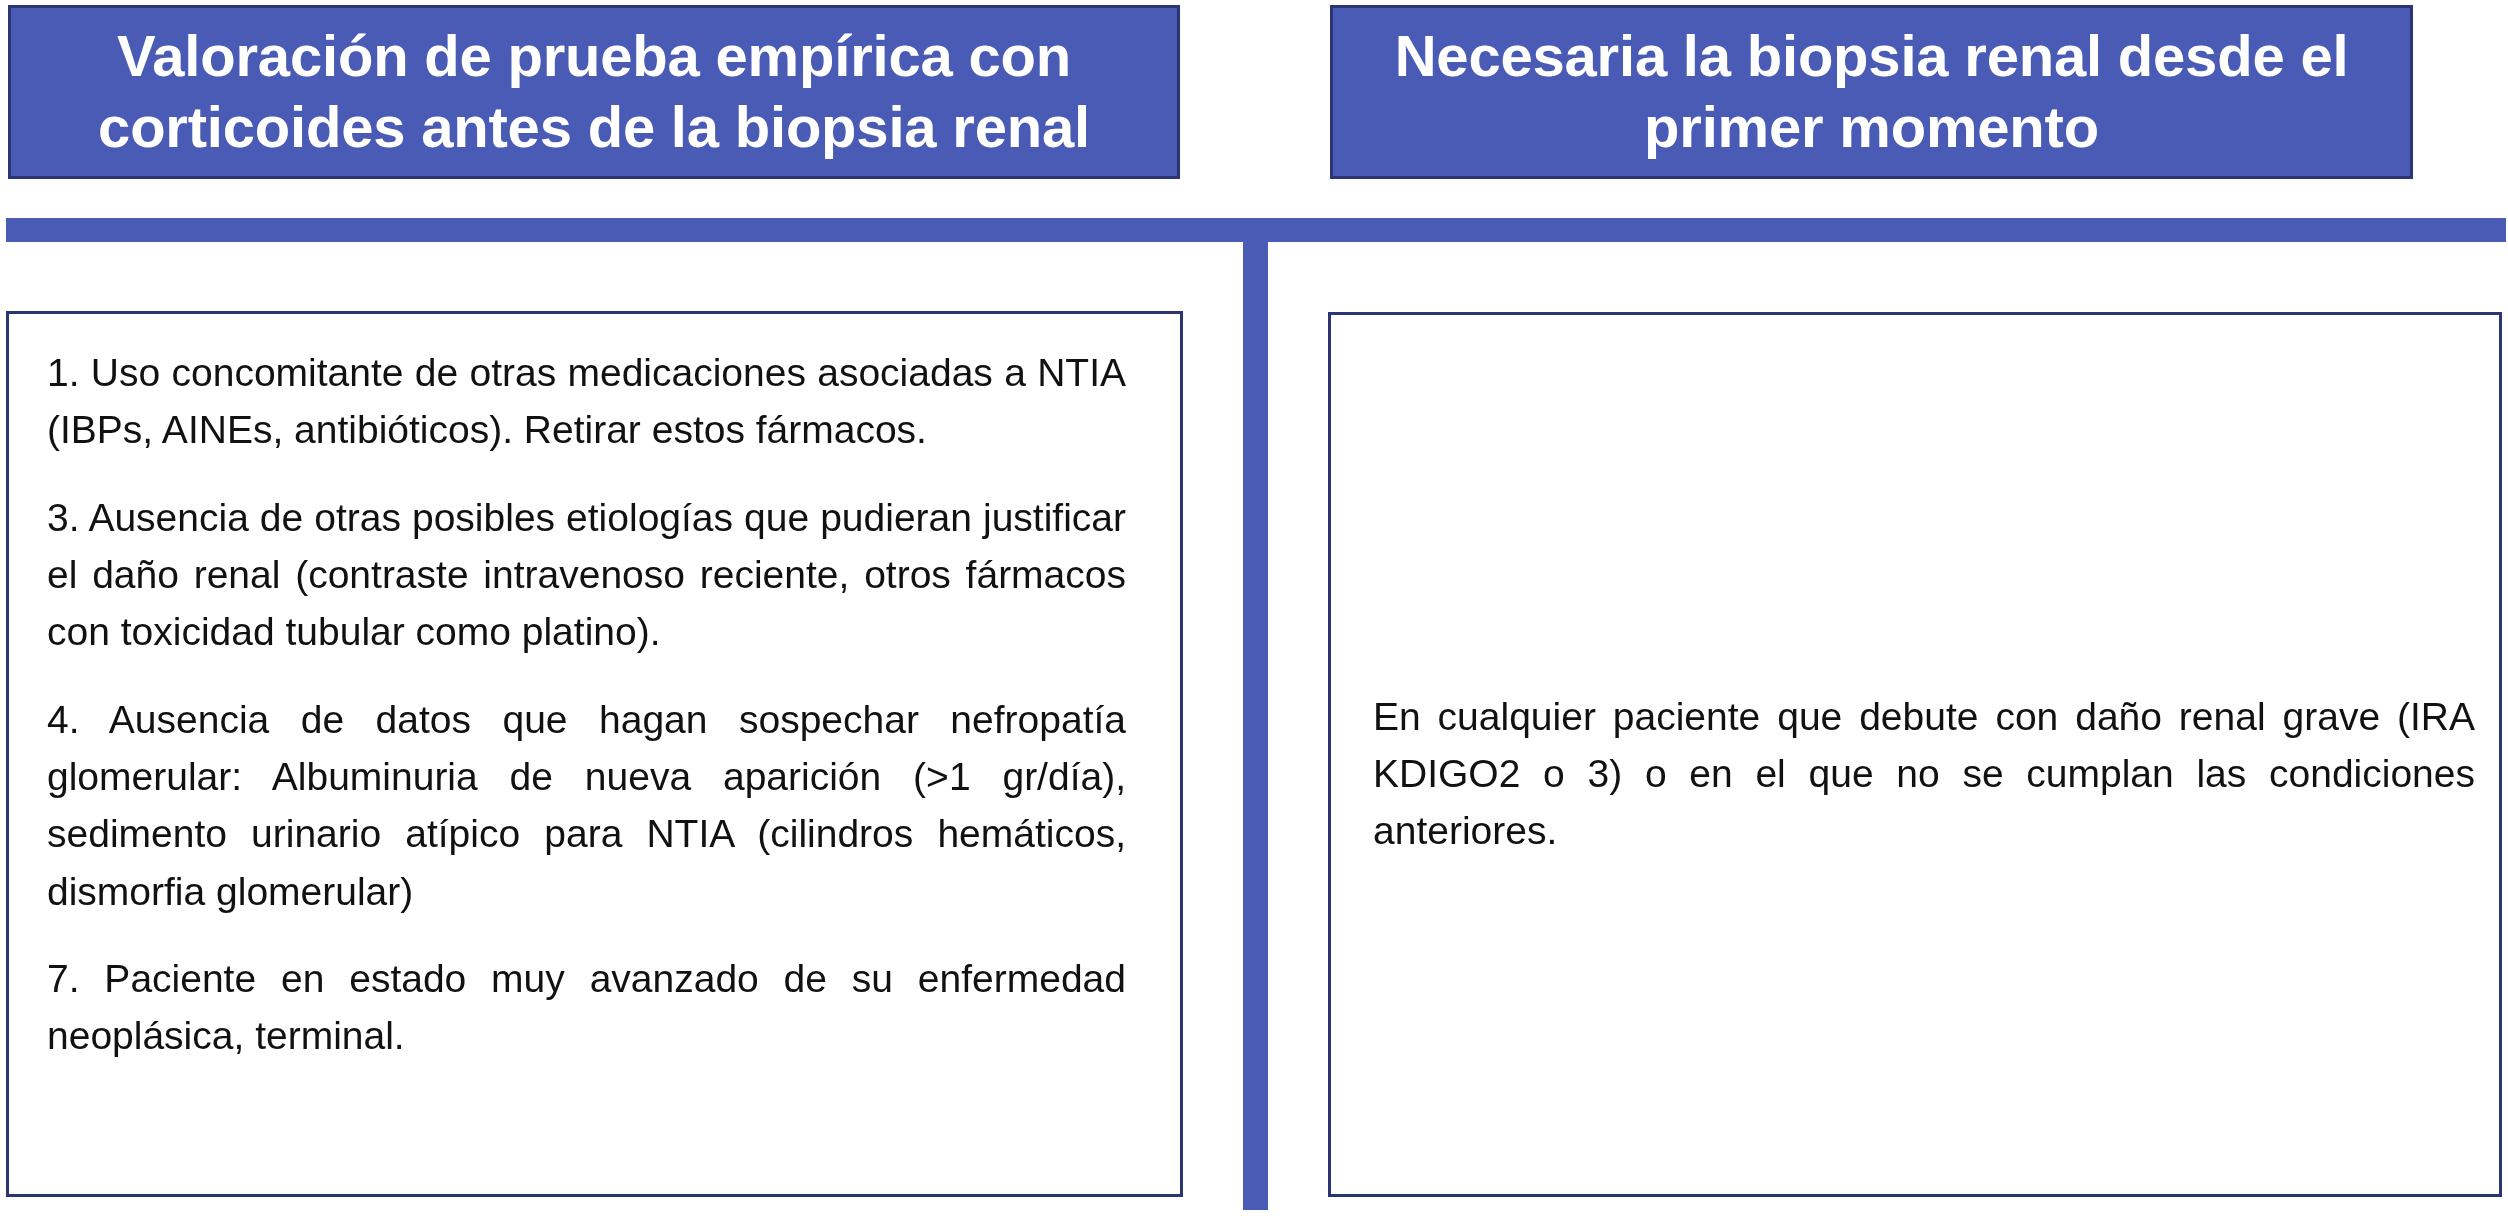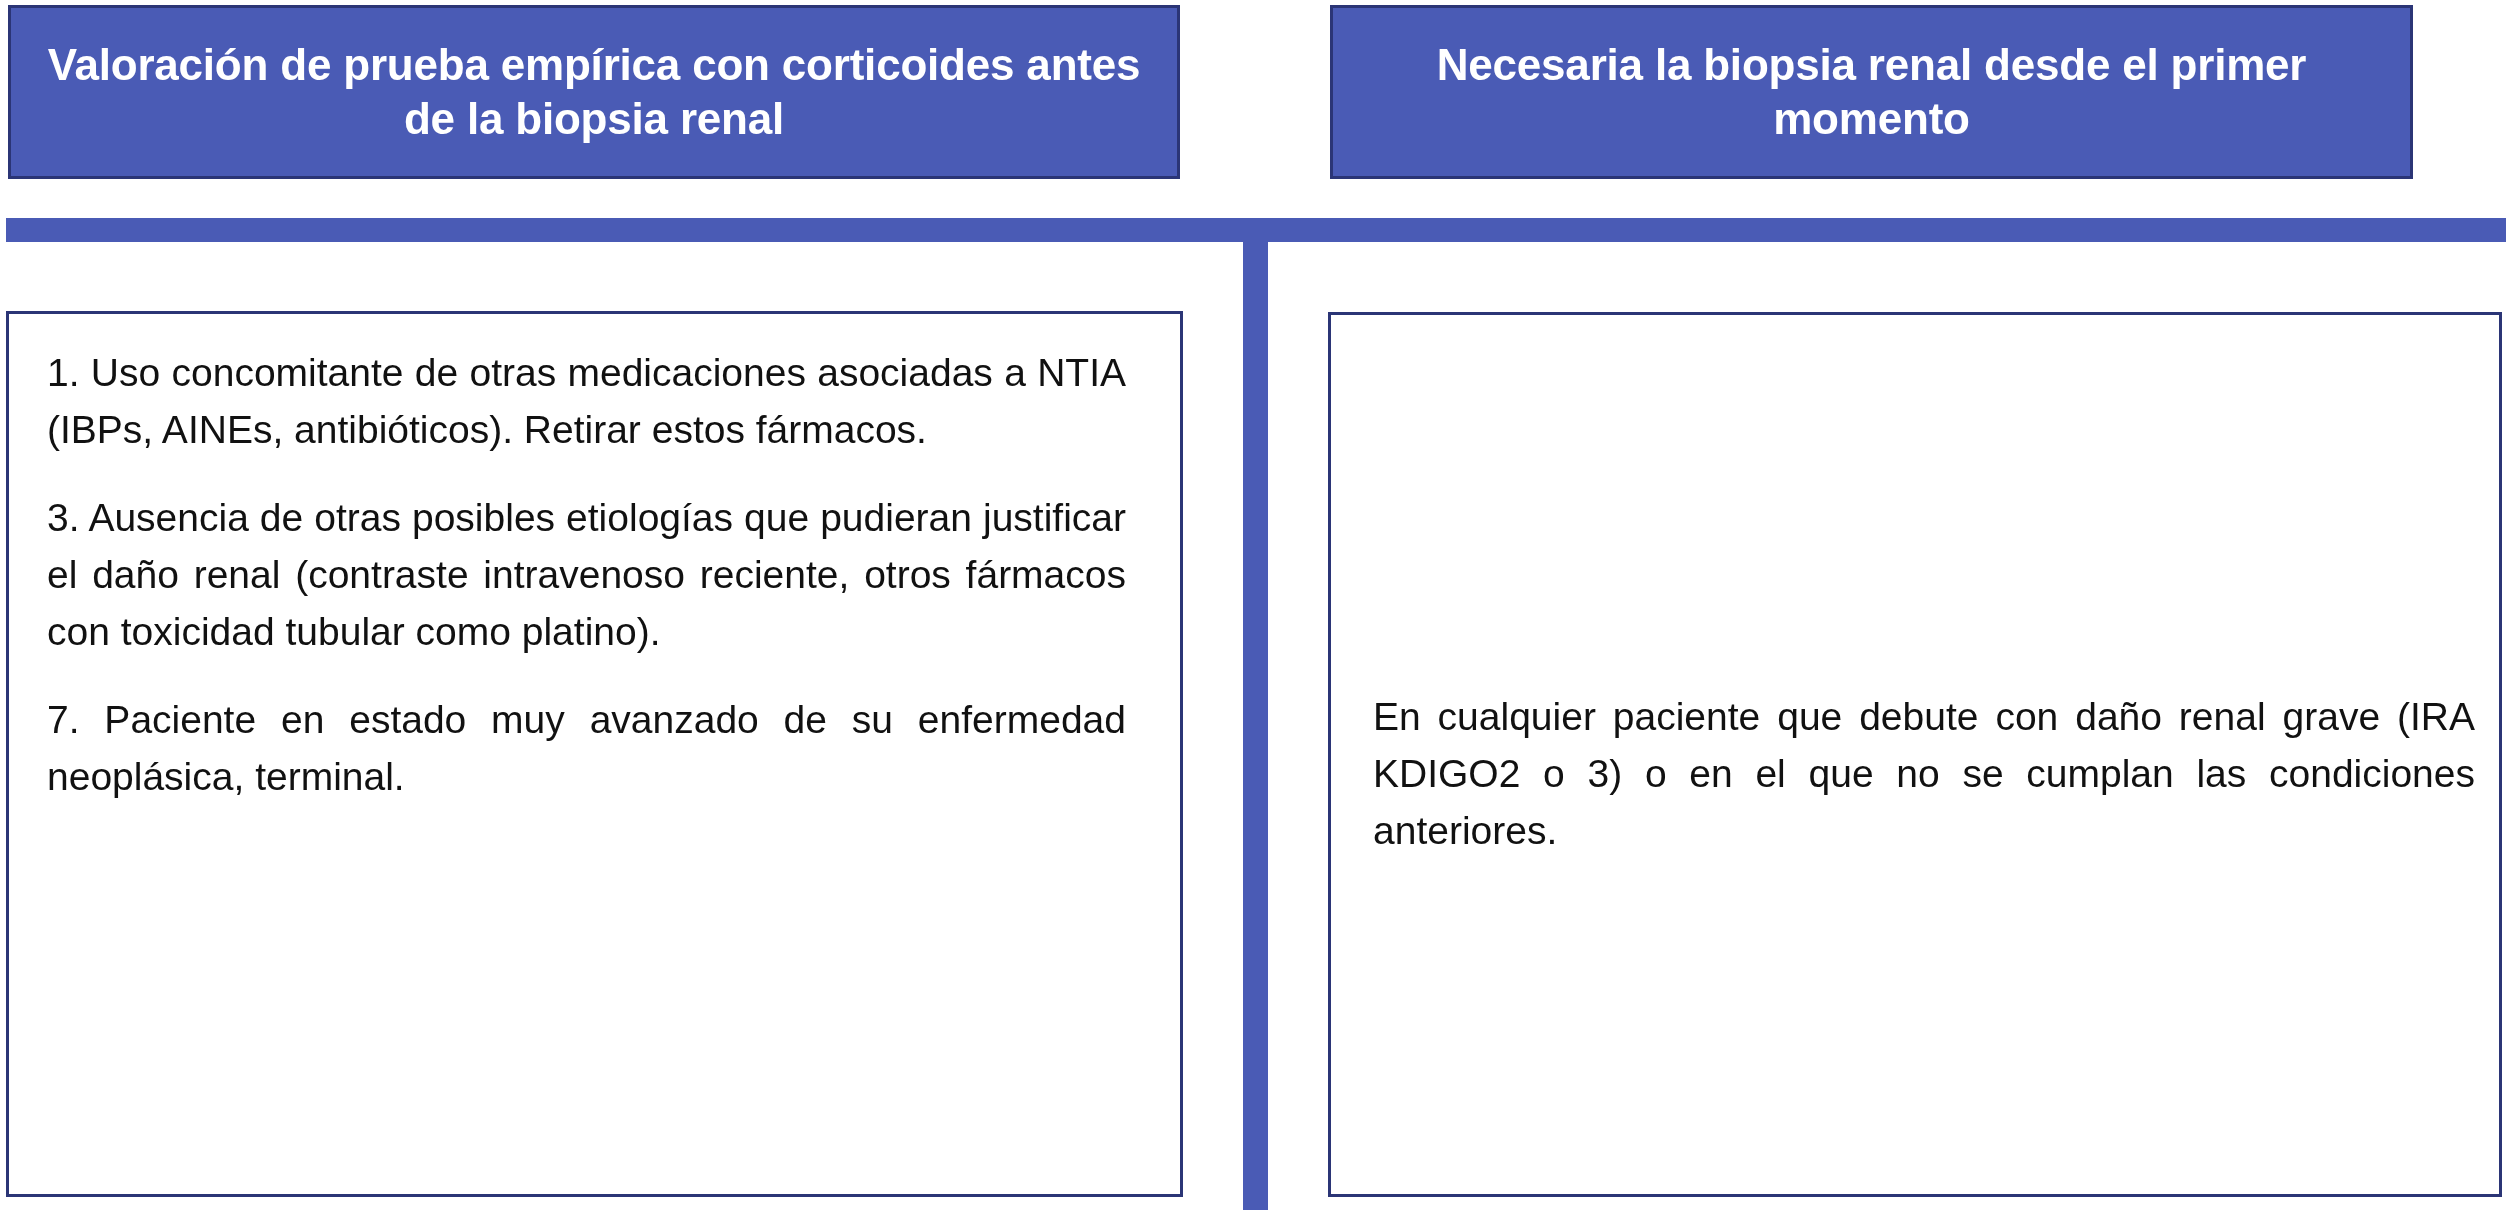--- a/index.html
+++ b/index.html
@@ -20,21 +20,21 @@
     border:3px solid #2b3576;
     box-sizing:border-box;
     display:flex;
     align-items:center;
     justify-content:center;
     text-align:center;
   }
   .header-box .htext{
     color:#ffffff;
     font-weight:bold;
-    font-size:44px;
+    font-size:58px;
     line-height:1.22;
     letter-spacing:-0.2px;
     padding:0 26px;
     display:block;
   }
   #header-left{ left:8px;  top:5px;  width:1172px; height:174px; }
   #header-right{ left:1330px; top:5px; width:1083px; height:174px; }
 
   
   .rule-h{
@@ -101,20 +101,21 @@
   </div>
 
   <div class="rule-h"></div>
 
   <div class="rule-v"></div>
 
   <div id="content-left" class="content-box">
     <ul class="body-list">
       <li class="para">1. Uso concomitante de otras medicaciones asociadas a NTIA (IBPs, AINEs, antibióticos). Retirar estos fármacos.</li>
       <li class="para">3. Ausencia de otras posibles etiologías que pudieran justificar el daño renal (contraste intravenoso reciente, otros fármacos con toxicidad tubular como platino).</li>
+      <li class="para">4. Ausencia de datos que hagan sospechar nefropatía glomerular: Albuminuria de nueva aparición (&gt;1 gr/día), sedimento urinario atípico para NTIA (cilindros hemáticos, dismorfia glomerular)</li>
       <li class="para">7. Paciente en estado muy avanzado de su enfermedad neoplásica, terminal.</li>
     </ul>
   </div>
 
   <div id="content-right" class="content-box">
     <p class="para">En cualquier paciente que debute con daño renal grave (IRA KDIGO2 o 3) o en el que no se cumplan las condiciones anteriores.</p>
   </div>
 
 </div>
 

